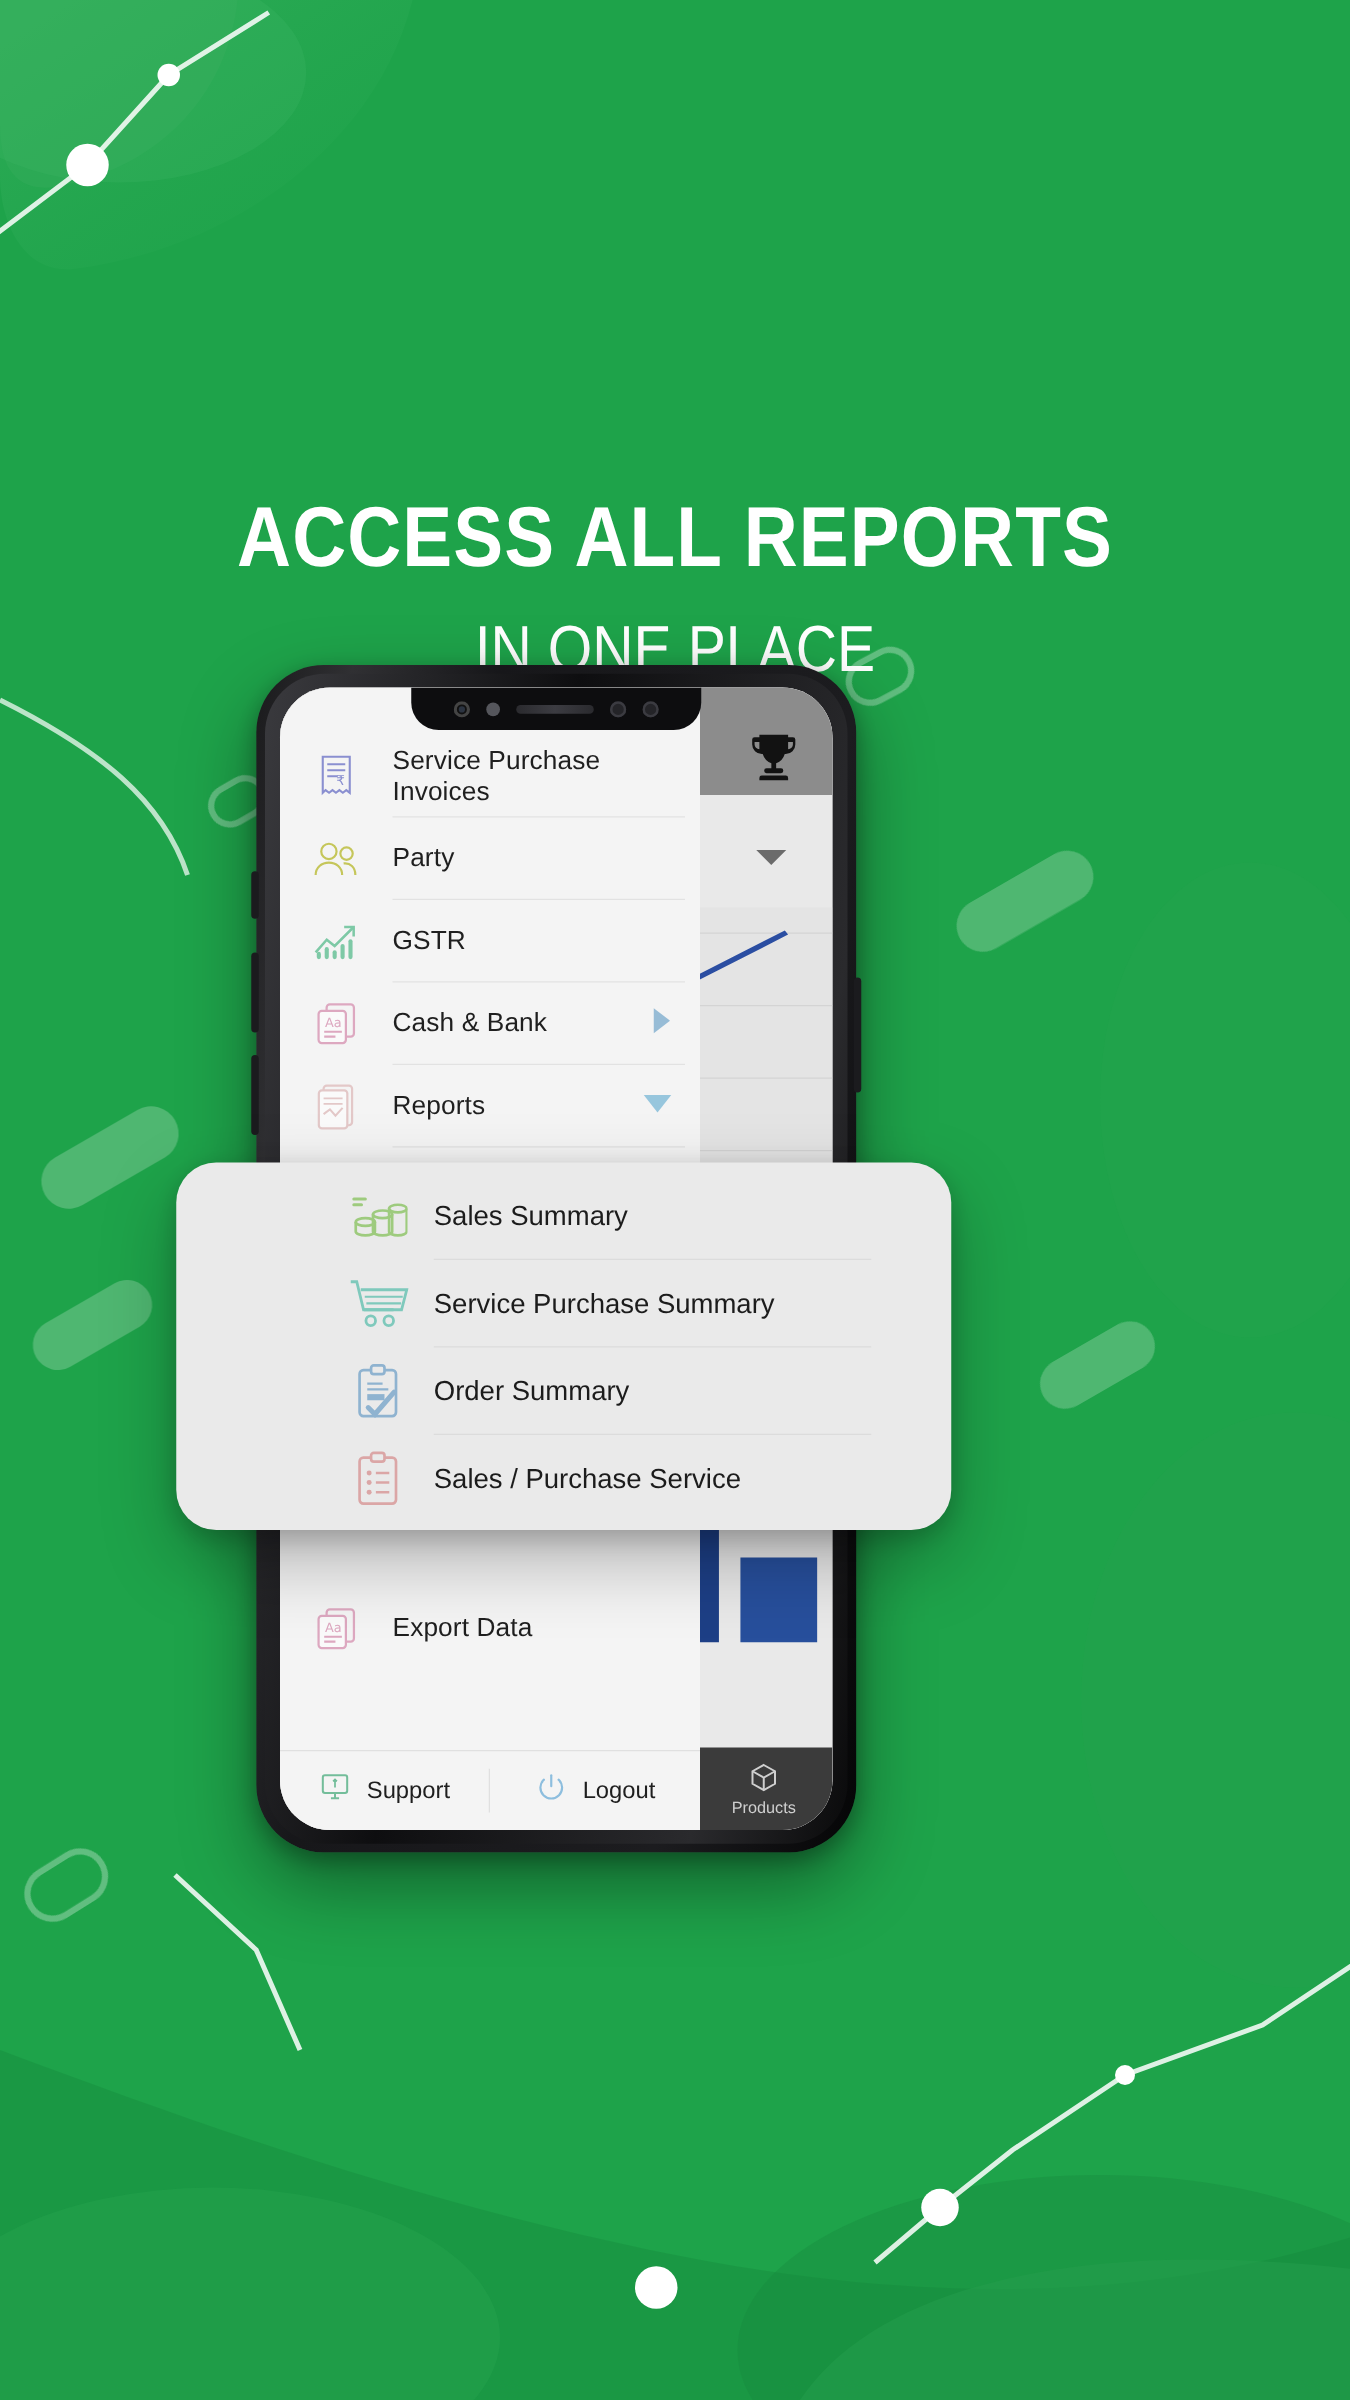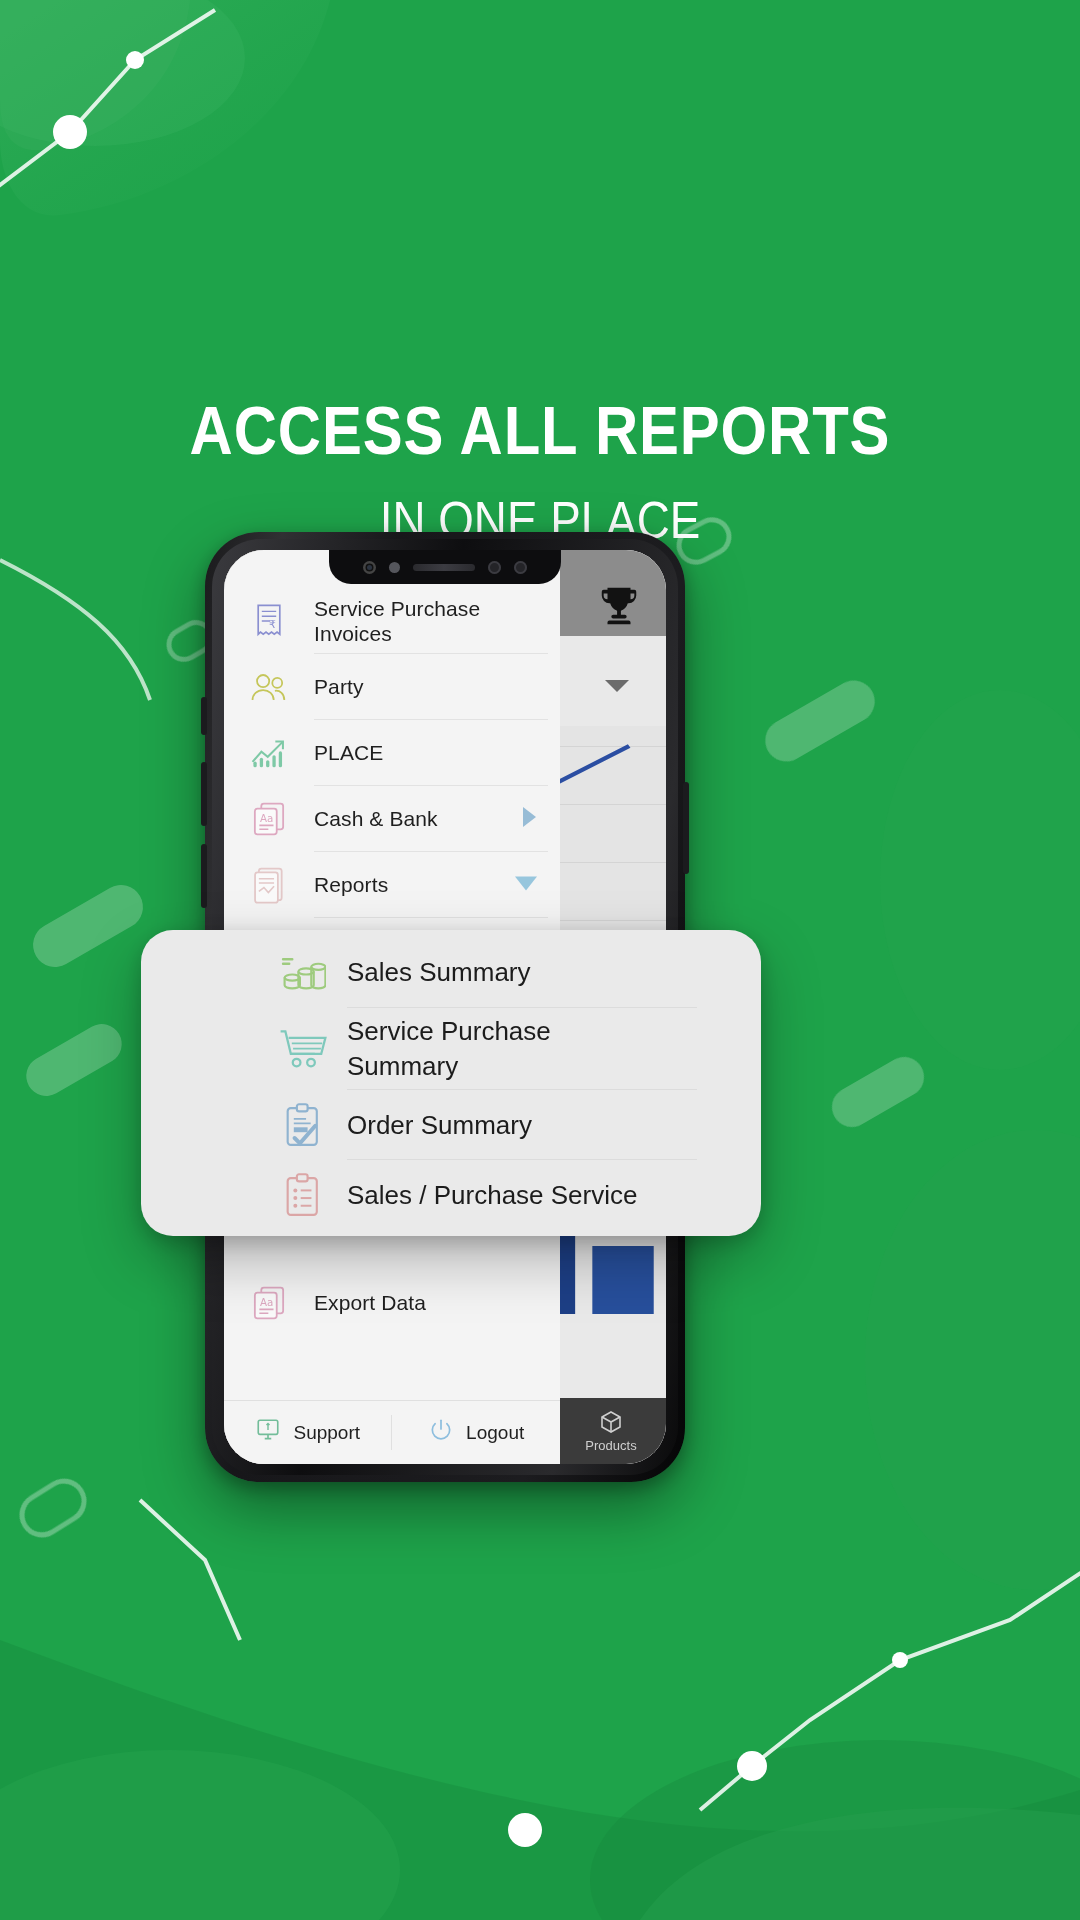--- a/index.html
+++ b/index.html
@@ -177,21 +177,21 @@
     min-height:70px;
     padding:6px 0 6px 138px;
   }
   .pop-row .pico {
     position:absolute; left:138px; top:50%; transform:translateY(-50%);
     width:48px; height:48px;
     display:flex; align-items:center; justify-content:center;
   }
   .pop-row .plbl {
     margin-left:68px;
-    font-size:26px; color:#1c1c1c; line-height:1.35;
+    font-size:22px; color:#1c1c1c; line-height:1.35;
     max-width:300px;
   }
   .pop-sep {
     position:absolute; left:206px; right:64px; bottom:0; height:1px;
     background:#dcdcdc;
   }
 </style>
 </head>
 <body>
 
@@ -342,21 +342,21 @@
               <path d="M20 4h6v6"></path>
               <g stroke-width="2.6" stroke-linecap="round">
                 <path d="M4 23v-2"></path>
                   <path d="M9 23v-5"></path>
                   <path d="M14 23v-3"></path>
                 <path d="M19 23v-7"></path>
                   <path d="M24 23v-10"></path>
               </g>
             </svg>
           </span>
-          <span class="lbl">PLACE</span>
+          <span class="lbl">GSTR</span>
           <span class="menu-sep"></span>
         </div>
 
 
         <div class="menu-row">
           <span class="ico">
             <svg width="36" height="36" viewBox="0 0 28 28" fill="none" stroke="#dda8c0" stroke-width="1.4">
               <rect x="8" y="2" width="17" height="20" rx="2"></rect>
               <rect x="3" y="6" width="17" height="20" rx="2" fill="#fafafa"></rect>
               <text x="7" y="16" font-size="8" fill="#dda8c0" stroke="none" font-family="DejaVu Sans">Aa</text>

